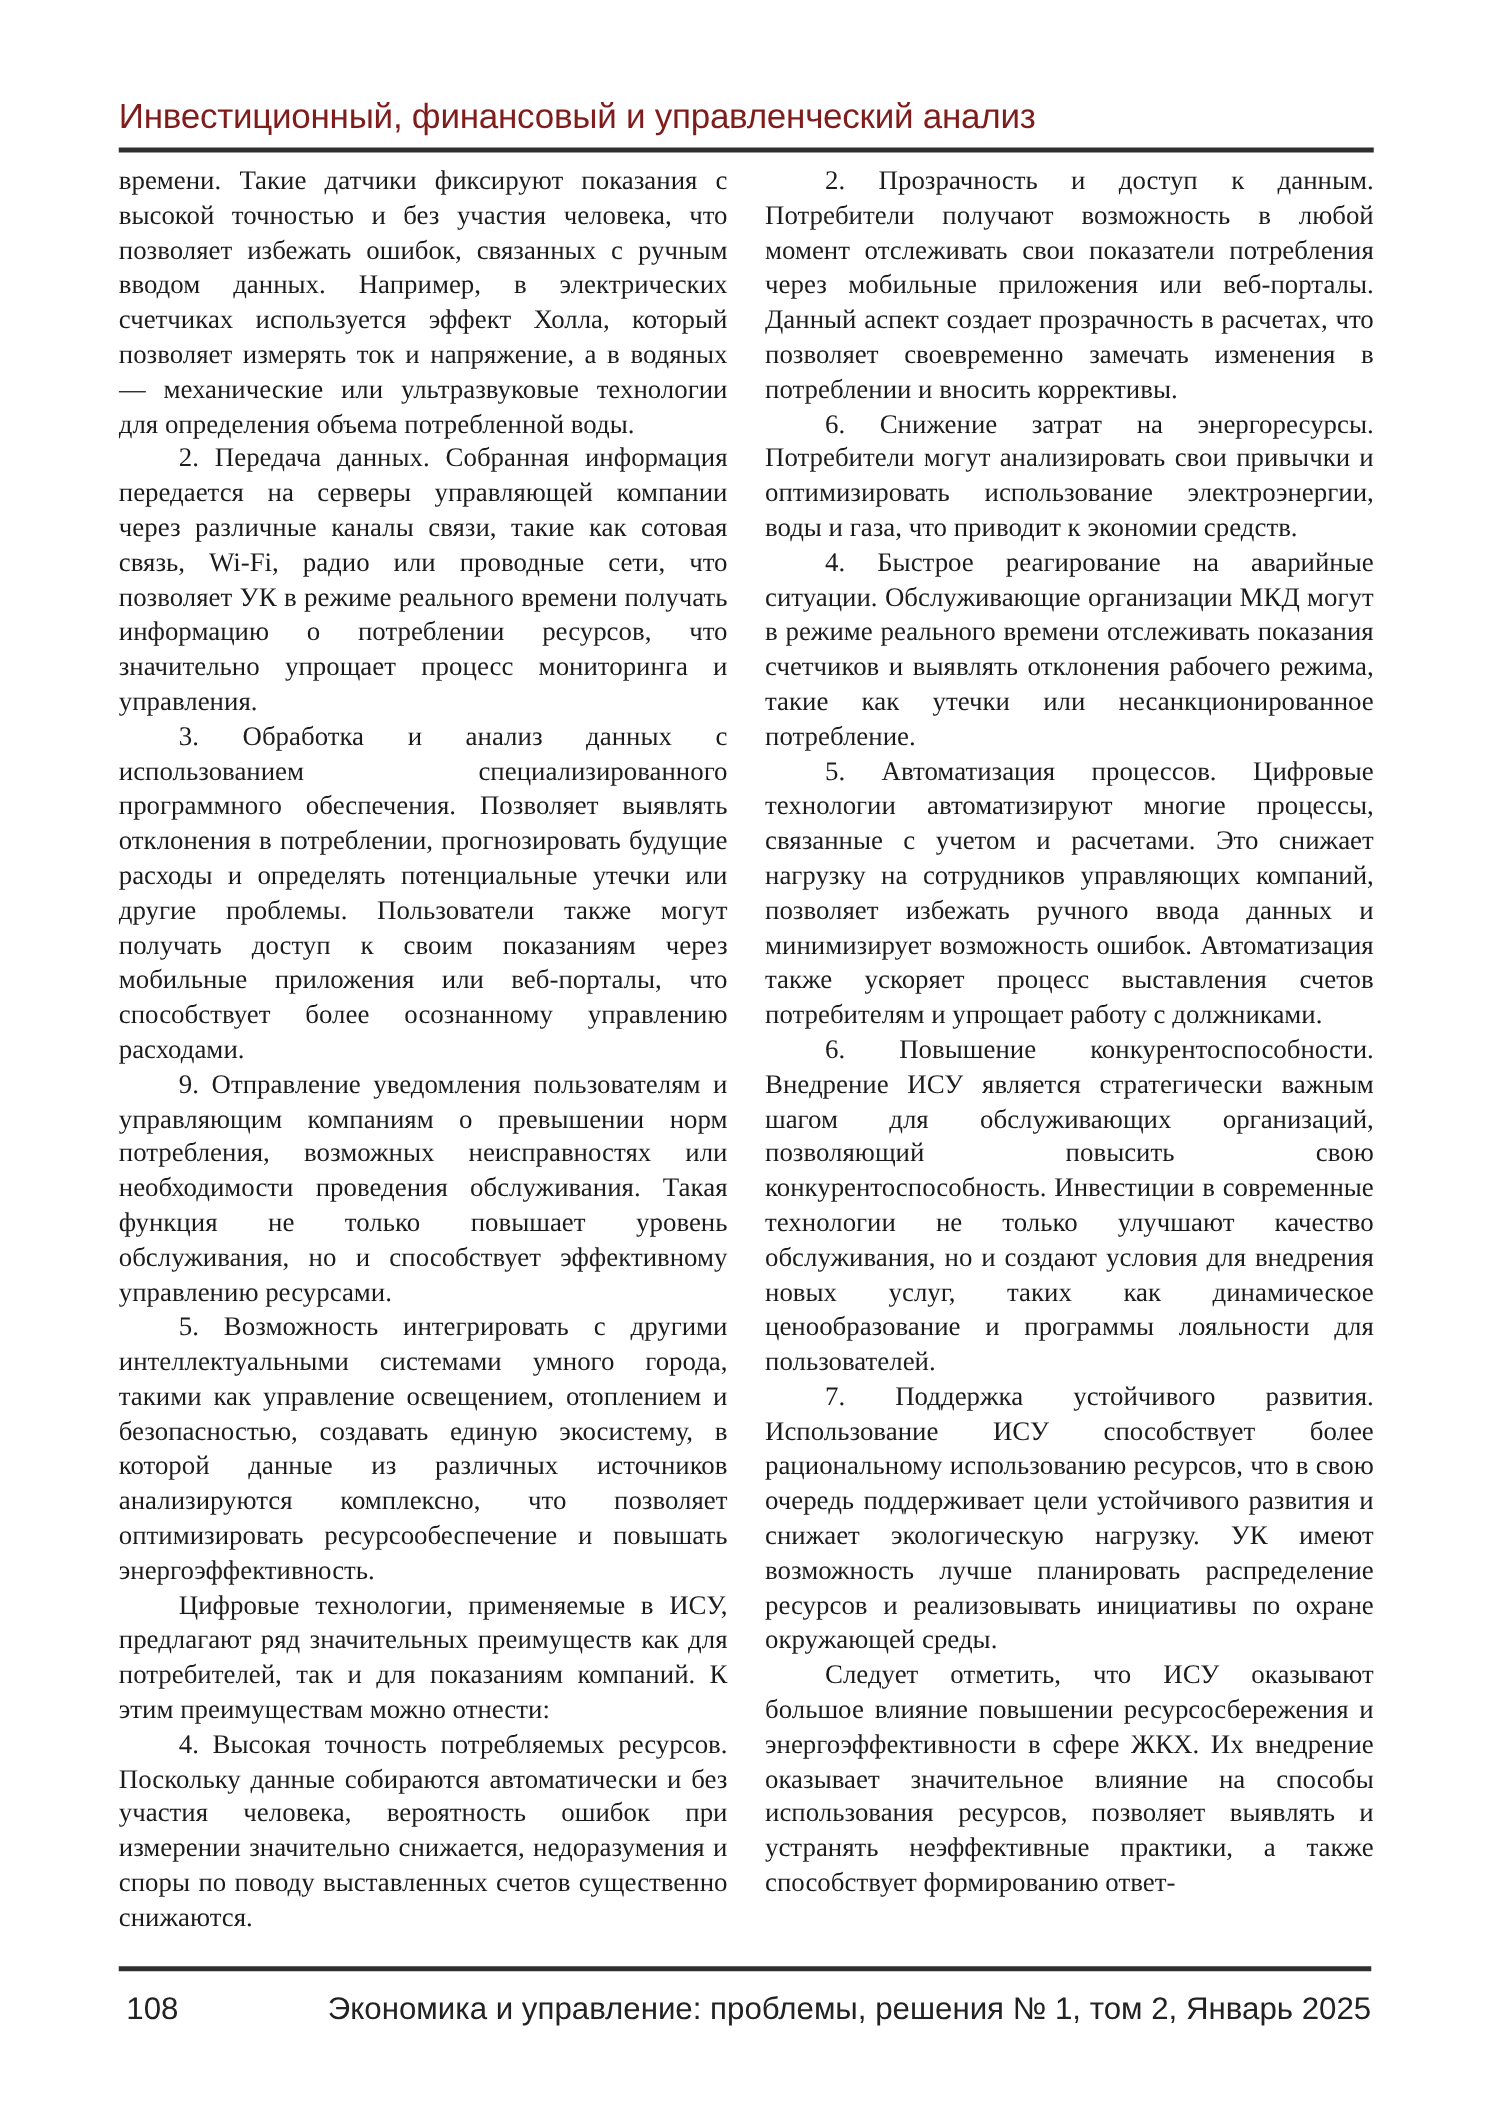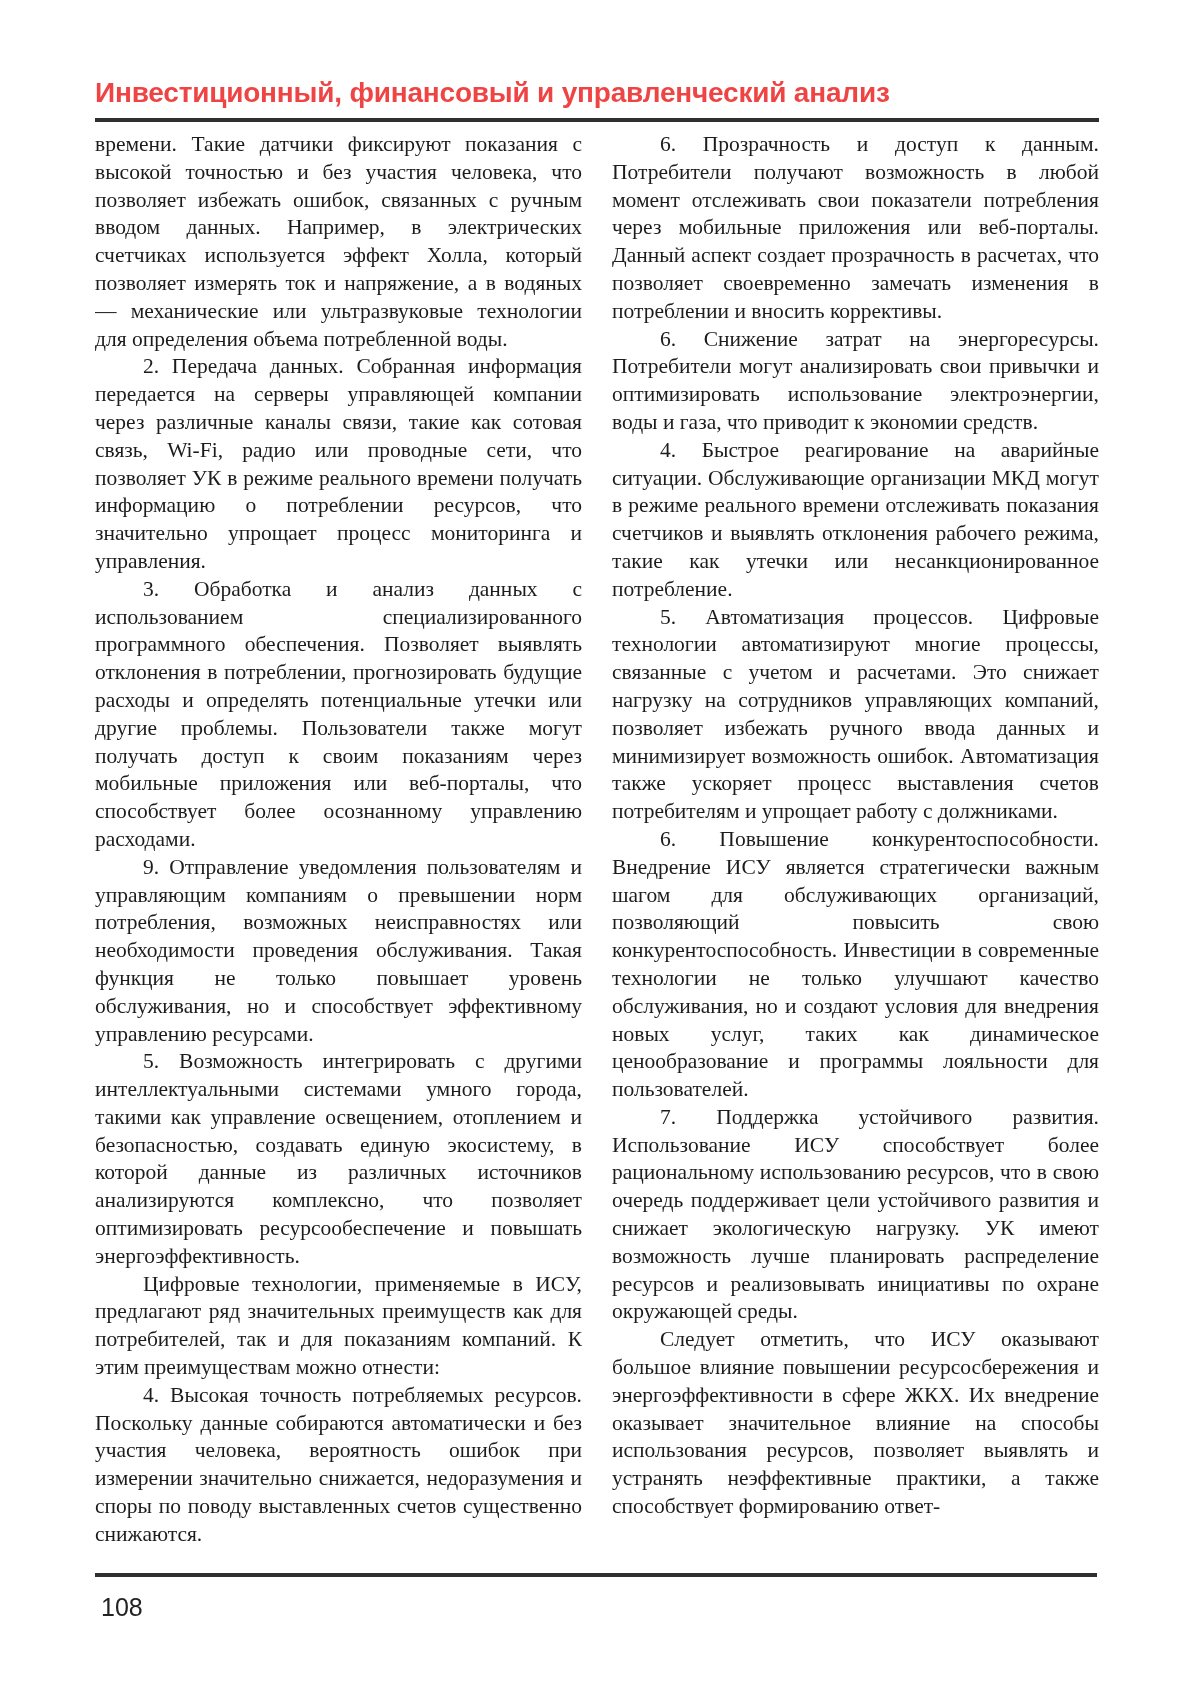--- a/index.html
+++ b/index.html
@@ -21,24 +21,24 @@
   }
   
   .header {
     position: absolute;
     left: 95px;
     right: 101px;
     top: 78px;
   }
   .header-title {
     font-family: "Liberation Sans", sans-serif;
-    font-weight: 700;
+    font-weight: 400;
     font-size: 28px;
     line-height: 30px;
-    color: #ef4444;
+    color: #7f1d1d;
     letter-spacing: -0.2px;
   }
   .rule {
     height: 4px;
     background: #2f2f2f;
     border: none;
   }
   .header .rule {
     margin-top: 10px;
   }
@@ -105,30 +105,31 @@
     <div class="col">
       <p class="first">времени. Такие датчики фиксируют показания с высокой точностью и без участия человека, что позволяет избежать ошибок, связанных с ручным вводом данных. Например, в электрических счетчиках используется эффект Холла, который позволяет измерять ток и напряжение, а в водяных — механические или ультразвуковые технологии для определения объема потребленной воды.</p>
       <p>2. Передача данных. Собранная информация передается на серверы управляющей компании через различные каналы связи, такие как сотовая связь, Wi-Fi, радио или проводные сети, что позволяет УК в режиме реального времени получать информацию о потреблении ресурсов, что значительно упрощает процесс мониторинга и управления.</p>
       <p>3. Обработка и анализ данных с использованием специализированного программного обеспечения. Позволяет выявлять отклонения в потреблении, прогнозировать будущие расходы и определять потенциальные утечки или другие проблемы. Пользователи также могут получать доступ к своим показаниям через мобильные приложения или веб-порталы, что способствует более осознанному управлению расходами.</p>
       <p>9. Отправление уведомления пользователям и управляющим компаниям о превышении норм потребления, возможных неисправностях или необходимости проведения обслуживания. Такая функция не только повышает уровень обслуживания, но и способствует эффективному управлению ресурсами.</p>
       <p>5. Возможность интегрировать с другими интеллектуальными системами умного города, такими как управление освещением, отоплением и безопасностью, создавать единую экосистему, в которой данные из различных источников анализируются комплексно, что позволяет оптимизировать ресурсообеспечение и повышать энергоэффективность.</p>
       <p>Цифровые технологии, применяемые в ИСУ, предлагают ряд значительных преимуществ как для потребителей, так и для показаниям компаний. К этим преимуществам можно отнести:</p>
       <p>4. Высокая точность потребляемых ресурсов. Поскольку данные собираются автоматически и без участия человека, вероятность ошибок при измерении значительно снижается, недоразумения и споры по поводу выставленных счетов существенно снижаются.</p>
     </div>
     <div class="col">
-      <p>6. Прозрачность и доступ к данным. Потребители получают возможность в любой момент отслеживать свои показатели потребления через мобильные приложения или веб-порталы. Данный аспект создает прозрачность в расчетах, что позволяет своевременно замечать изменения в потреблении и вносить коррективы.</p>
+      <p>2. Прозрачность и доступ к данным. Потребители получают возможность в любой момент отслеживать свои показатели потребления через мобильные приложения или веб-порталы. Данный аспект создает прозрачность в расчетах, что позволяет своевременно замечать изменения в потреблении и вносить коррективы.</p>
       <p>6. Снижение затрат на энергоресурсы. Потребители могут анализировать свои привычки и оптимизировать использование электроэнергии, воды и газа, что приводит к экономии средств.</p>
       <p>4. Быстрое реагирование на аварийные ситуации. Обслуживающие организации МКД могут в режиме реального времени отслеживать показания счетчиков и выявлять отклонения рабочего режима, такие как утечки или несанкционированное потребление.</p>
       <p>5. Автоматизация процессов. Цифровые технологии автоматизируют многие процессы, связанные с учетом и расчетами. Это снижает нагрузку на сотрудников управляющих компаний, позволяет избежать ручного ввода данных и минимизирует возможность ошибок. Автоматизация также ускоряет процесс выставления счетов потребителям и упрощает работу с должниками.</p>
       <p>6. Повышение конкурентоспособности. Внедрение ИСУ является стратегически важным шагом для обслуживающих организаций, позволяющий повысить свою конкурентоспособность. Инвестиции в современные технологии не только улучшают качество обслуживания, но и создают условия для внедрения новых услуг, таких как динамическое ценообразование и программы лояльности для пользователей.</p>
       <p>7. Поддержка устойчивого развития. Использование ИСУ способствует более рациональному использованию ресурсов, что в свою очередь поддерживает цели устойчивого развития и снижает экологическую нагрузку. УК имеют возможность лучше планировать распределение ресурсов и реализовывать инициативы по охране окружающей среды.</p>
       <p>Следует отметить, что ИСУ оказывают большое влияние повышении ресурсосбережения и энергоэффективности в сфере ЖКХ. Их внедрение оказывает значительное влияние на способы использования ресурсов, позволяет выявлять и устранять неэффективные практики, а также способствует формированию ответ-</p>
     </div>
   </div>
 
   <div class="footer">
     <div class="rule"></div>
     <div class="footer-row">
       <span class="page-num">108</span>
+      <span class="journal-line">Экономика и управление: проблемы, решения № 1, том 2, Январь 2025</span>
     </div>
   </div>
 
 </div>
 
 </body></html>

